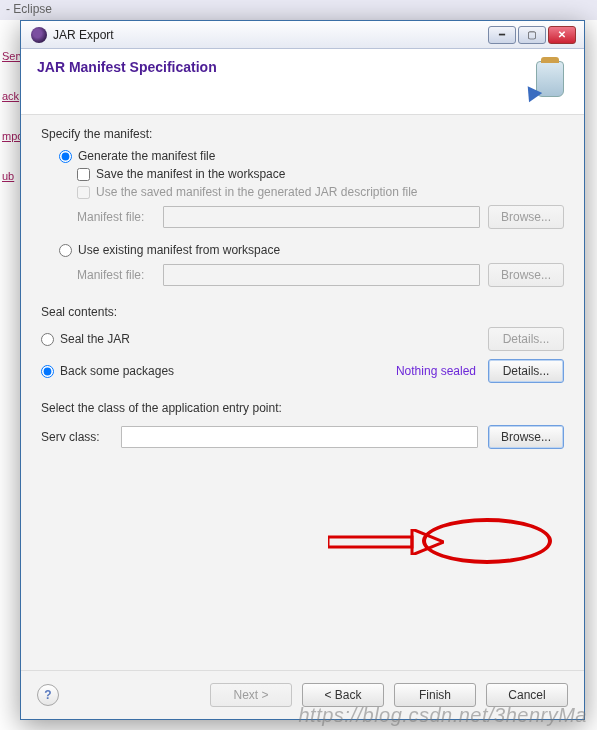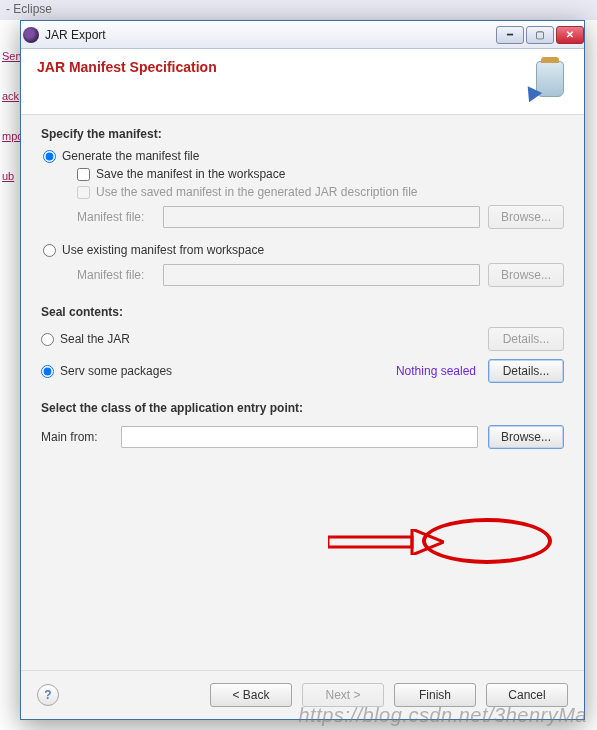--- a/index.html
+++ b/index.html
@@ -33,53 +33,53 @@
   .dialog {
     position: absolute; left: 20px; top: 20px; width: 565px; height: 700px;
     background: #f3f3f3;
     border: 1px solid #3a6ea5;
     box-shadow: 0 6px 26px rgba(0,0,0,.4);
     display: flex; flex-direction: column;
   }
   .titlebar {
     height: 28px; background: linear-gradient(#fdfdfe,#e6eaf3);
     border-bottom: 1px solid #b9c3d8;
-    display: flex; align-items: center; padding: 0 0;
+    display: flex; align-items: center; padding: 0 8px;
   }
   .tb-icon {
     width: 16px; height: 16px; margin: 0 6px 0 2px;
     background: radial-gradient(circle at 40% 40%, #7b4fa0 30%, #3a2256 70%);
     border-radius: 50%;
   }
   .tb-title { flex: 1; color: #222; font-size: 12px; }
   .winbtns { display: flex; gap: 2px; }
   .winbtn {
     width: 28px; height: 18px; border: 1px solid #7a8aa8; border-radius: 3px;
     background: linear-gradient(#f2f4fa,#cdd6e8);
     display: flex; align-items: center; justify-content: center;
     font-size: 10px; color: #333;
   }
   .winbtn.close { background: linear-gradient(#e78,#c23); color:#fff; border-color:#933; font-weight:bold; }
   .header {
     background: #fff; border-bottom: 1px solid #ddd;
     padding: 10px 16px; position: relative; height: 66px;
   }
-  .header h1 { margin: 0 0 6px 0; font-size: 14px; font-weight: bold; color: #b91c1c; }
+  .header h1 { margin: 0 0 6px 0; font-size: 14px; font-weight: bold; color: #4c1d95; }
   .header p { margin: 0; font-size: 12px; color: #555; }
   .jar-icon {
     position: absolute; right: 16px; top: 10px; width: 42px; height: 42px;
   }
   .jar { width: 28px; height: 36px; background: linear-gradient(#dbe9f1,#a9c4d6); border: 1px solid #8aa; border-radius: 4px 4px 6px 6px; position: absolute; right: 4px; top: 2px; }
   .jar::before { content:""; position:absolute; top:-5px; left:4px; right:4px; height:6px; background:#cfa04a; border-radius:3px 3px 0 0; }
   .arrow-i { position:absolute; left:-2px; bottom:-2px; width:0;height:0; border-left:8px solid transparent; border-right:8px solid transparent; border-top:14px solid #3a6cc0; transform:rotate(25deg);}
   .content { flex: 1; padding: 12px 20px 6px 20px; color: #333; overflow:hidden; }
   .section { margin-bottom: 18px; }
-  .lbl { font-size: 12px; margin-bottom: 8px; font-weight: bold; }
+  .lbl { font-size: 12px; margin-bottom: 8px; }
   .row { display: flex; align-items: center; margin: 4px 0; }
-  .indent { margin-left: 2px; }
+  .indent { margin-left: 18px; }
   .indent2 { margin-left: 36px; }
   input[type=radio], input[type=checkbox] { margin: 0 6px 0 0; vertical-align:middle; }
   .disabled { color: #999; }
   .field-row { display: flex; align-items: center; gap: 8px; margin: 6px 0 2px 36px; justify-content: space-between; }
   .field-row label { width: 78px; color: #999; }
   .txt {
     flex:1; height: 22px; background: #fff; border: 1px solid #bcbcbc; border-radius:1px;
     padding: 2px 4px; font: inherit;
   }
   .txt[disabled] { background:#f3f3f3; color:#999; }
@@ -196,43 +196,43 @@
 
       <div class="seal-row indent">
         <input type="radio" name="s" style="">
         <span>Seal the JAR</span>
         <span class="spacer"></span>
         <button class="btn" disabled="">Details...</button>
       </div>
 
       <div class="seal-row indent" style="margin-top:8px">
         <input type="radio" name="s" checked="" style="">
-        <span>Serv some packages</span>
+        <span>Back some packages</span>
         <span class="spacer"></span>
         <span class="seal-status">Nothing sealed</span>
         <button class="btn primary">Details...</button>
       </div>
     </div>
 
     <div class="section">
       <div class="lbl">Select the class of the application entry point:</div>
       <div class="main-row">
-        <label>Main from:</label>
+        <label>Serv class:</label>
         <input class="txt" value="" style="">
         <button class="btn primary">Browse...</button>
       </div>
     </div>
 
   </div>
 
   <div class="footer">
     <div class="help">?</div>
     <div class="spacer"></div>
+    <button class="btn" disabled="">Next &gt;</button>
     <button class="btn">&lt; Back</button>
-    <button class="btn" disabled="">Next &gt;</button>
     <button class="btn">Finish</button>
     <button class="btn">Cancel</button>
   </div>
 </div>
 
 <div class="annot-ellipse"></div>
 
 <svg class="annot-arrow" viewBox="0 0 116 26">
   <rect x="0" y="8" width="84" height="10" fill="none" stroke="#d80000" stroke-width="3"></rect>
   <polygon points="84,0 116,13 84,26" fill="none" stroke="#d80000" stroke-width="3"></polygon>

